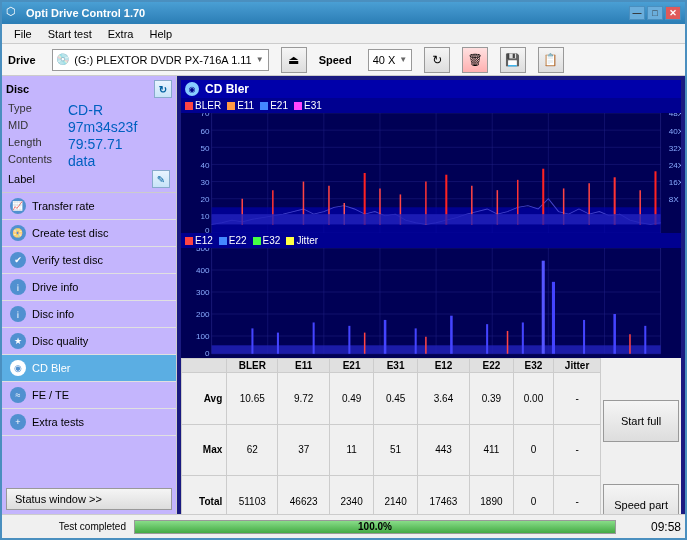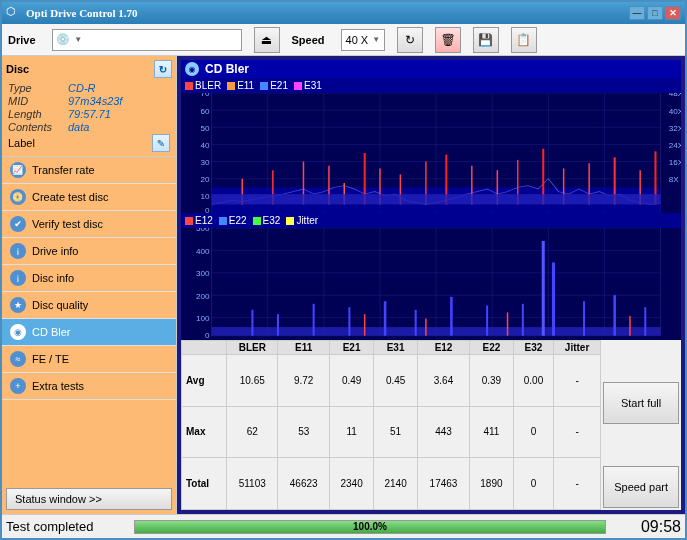--- a/index.html
+++ b/index.html
@@ -8,21 +8,21 @@
     
     .title-bar {
       background: linear-gradient(to bottom, #4a9fd4, #2b7db5);
       height: 22px;
       display: flex;
       align-items: center;
       padding: 0 4px;
       color: white;
     }
     .title-bar-icon { width: 16px; height: 16px; margin-right: 4px; }
-    .title-bar-text { flex: 1; font-size: 11px; font-weight: bold; font-family: Liberation Serif, serif; }
+    .title-bar-text { flex: 1; font-size: 11px; font-weight: bold; }
     .title-bar-buttons { display: flex; gap: 2px; }
     .title-btn {
       width: 16px; height: 14px; background: #6aaedc; border: 1px solid #4a8fbf;
       color: #333; font-size: 9px; display: flex; align-items: center; justify-content: center;
       cursor: pointer; font-weight: bold;
     }
     .title-btn.close { background: #e05a5a; color: white; }
 
     
     .menu-bar {
@@ -69,21 +69,21 @@
       cursor: pointer; font-size: 12px;
     }
     .speed-select {
       display: flex; align-items: center; border: 1px solid #999; background: white;
       padding: 2px 4px; height: 22px; font-size: 11px; gap: 4px;
     }
 
     
     .sidebar {
       width: 175px;
-      background: #fdba74;
+      background: #c4b5fd;
       border-right: 1px solid #ccc;
       display: flex;
       flex-direction: column;
     }
     .disc-info-panel {
       padding: 4px;
       border-bottom: 1px solid #ccc;
     }
     .disc-header {
       display: flex;
@@ -95,24 +95,23 @@
     .disc-refresh-btn {
       width: 18px; height: 18px; background: linear-gradient(to bottom, #e8f4ff, #c8e4f8);
       border: 1px solid #88aacc; display: flex; align-items: center; justify-content: center;
       cursor: pointer; font-size: 10px; margin-left: auto; color: #0060a0;
     }
     .disc-row {
       display: flex;
       margin-bottom: 1px;
       font-size: 11px;
       padding: 0 2px;
-      font-style: italic;
     }
     .disc-row-label { color: #333; width: 60px; flex-shrink: 0; }
-    .disc-row-value { color: #0060c0; font-size: 11px; }
+    .disc-row-value { color: #0060c0; font-size: 14px; }
     .disc-row-value.data { color: #0060c0; }
     .label-row {
       display: flex;
       align-items: center;
       padding: 0 2px;
       font-size: 11px;
       text-align: right;
     }
     .label-icon {
       width: 18px; height: 18px; background: linear-gradient(to bottom, #e8f4ff, #c8e4f8);
@@ -154,39 +153,39 @@
     
     .bottom-status {
       height: 24px;
       background: #f0f0f0;
       border-top: 1px solid #ccc;
       display: flex;
       align-items: center;
       padding: 0 4px;
       gap: 8px;
     }
-    .status-text { font-size: 13px; color: #000; min-width: 120px; }
+    .status-text { font-size: 10px; color: #000; min-width: 120px; text-align: right; }
     .progress-bar-container {
       flex: 1;
       height: 14px;
       border: 1px solid #999;
       background: #fef9c3;
       position: relative;
     }
     .progress-bar-fill {
       height: 100%;
       background: linear-gradient(to bottom, #88dd88, #44aa44);
     }
     .progress-text {
       position: absolute;
       top: 0; left: 0; right: 0; bottom: 0;
       display: flex; align-items: center; justify-content: center;
       font-size: 10px; font-weight: bold; color: #000;
     }
-    .time-text { font-size: 16px; color: #000; margin-left: 27px; }
+    .time-text { font-size: 12px; color: #000; margin-left: 27px; }
 
     
     .app-window {
       width: 687px;
       height: 540px;
       border: 2px solid #4a8fbf;
       overflow: hidden;
       display: flex;
       flex-direction: column;
     }
@@ -210,21 +209,21 @@
       width: 100%;
       border-collapse: collapse;
       font-size: 10px;
     }
     table.stats-tbl th, table.stats-tbl td {
       border: 1px solid #ccc;
       padding: 1px 4px;
       text-align: center;
     }
     table.stats-tbl th { background: #e0e0e0; font-weight: bold; }
-    table.stats-tbl td.row-label { font-weight: bold; text-align: left; }
+    table.stats-tbl td.row-label { font-weight: bold; text-align: right; }
 
     .action-btns {
       display: flex;
       flex-direction: column;
       gap: 2px;
       padding: 2px;
     }
     .action-btn {
       padding: 14px 10px;
       background: linear-gradient(to bottom, #f5f5f5, #ddd);
@@ -243,25 +242,32 @@
   <div class="title-bar">
     <span class="title-bar-icon">⬡</span>
     <span class="title-bar-text">Opti Drive Control 1.70</span>
     <div class="title-bar-buttons">
       <div class="title-btn">—</div>
       <div class="title-btn">□</div>
       <div class="title-btn close">✕</div>
     </div>
   </div>
 
+  <div class="menu-bar">
+    <div class="menu-item">File</div>
+    <div class="menu-item">Start test</div>
+    <div class="menu-item">Extra</div>
+    <div class="menu-item">Help</div>
+  </div>
 
   <div class="toolbar">
     <span class="toolbar-label">Drive</span>
     <div class="drive-select">
       <span>💿</span>
+      <span class="drive-select-text">(G:)  PLEXTOR DVDR  PX-716A 1.11</span>
       <span class="dropdown-arrow">▼</span>
     </div>
     <div class="toolbar-btn">⏏</div>
     <span class="toolbar-label">Speed</span>
     <div class="speed-select">
       <span>40 X</span>
       <span class="dropdown-arrow">▼</span>
     </div>
     <div class="toolbar-btn">↻</div>
     <div class="toolbar-btn" style="background:linear-gradient(to bottom,#ffe0e0,#ffb0b0);">🗑</div>
@@ -548,21 +554,21 @@
               <td>0.49</td>
               <td>0.45</td>
               <td>3.64</td>
               <td>0.39</td>
               <td>0.00</td>
               <td>-</td>
             </tr>
             <tr>
               <td class="row-label">Max</td>
               <td>62</td>
-              <td>53</td>
+              <td>37</td>
               <td>11</td>
               <td>51</td>
               <td>443</td>
               <td>411</td>
               <td>0</td>
               <td>-</td>
             </tr>
             <tr>
               <td class="row-label">Total</td>
               <td>51103</td>

